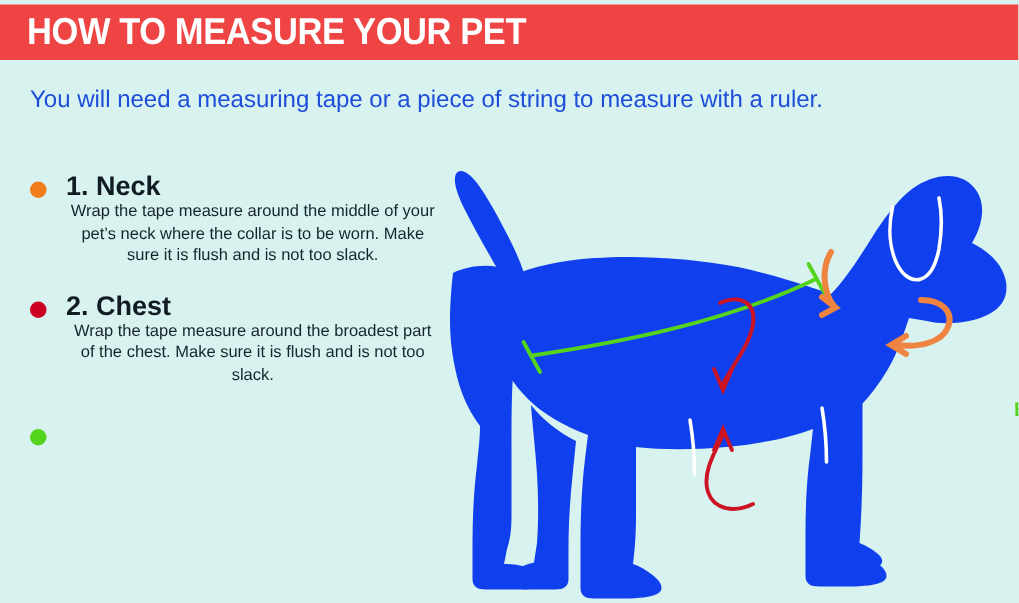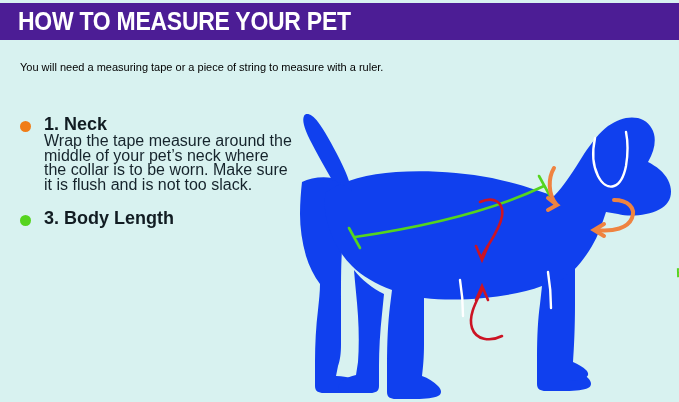--- a/index.html
+++ b/index.html
@@ -7,54 +7,54 @@
     width:679px;height:402px;overflow:hidden;
     background:#d8f2f0;
     font-family:"Liberation Sans", sans-serif;
     -webkit-font-smoothing:antialiased;
   }
   .page{position:relative;width:679px;height:402px;background:#d8f2f0;}
 
   
   .header{
     position:absolute;left:0;top:3px;width:679px;height:37px;
-    background:#4c1d95;
+    background:#ef4444;
     display:flex;align-items:center;
   }
   .header-title{
     color:#ffffff;
     font-size:25px;
     font-weight:bold;
     letter-spacing:-0.3px;
     transform:scaleX(0.92);
     transform-origin:left center;
     margin-left:18px;
     white-space:nowrap;
   }
 
   
   .intro{
     position:absolute;left:20px;top:58px;width:640px;
-    color:#000000;font-size:11px;line-height:18px;
+    color:#1d4ed8;font-size:16px;line-height:18px;
   }
   .intro div{white-space:nowrap;}
 
   
   .list{position:absolute;left:18px;top:117px;width:275px;}
   .item{position:relative;margin-bottom:19px;padding-left:26px;}
   .bullet{
     position:absolute;left:2px;top:4px;
     width:11px;height:11px;border-radius:50%;
   }
   .item-title{
     font-size:18px;font-weight:bold;color:#111c22;
     line-height:15px;margin-bottom:2px;
   }
   .item-body{
-    font-size:16px;color:#16242c;line-height:14.6px;
+    font-size:11px;color:#16242c;line-height:14.6px;text-align:center;
   }
 
   
   .illus{position:absolute;left:296px;top:104px;width:383px;height:298px;}
   .illus svg{display:block;width:383px;height:298px;}
 
   .lbl{
     position:absolute;font-weight:bold;white-space:nowrap;
     letter-spacing:0.2px;
   }
@@ -77,24 +77,28 @@
   </div>
 
   <div class="list">
 
     <div class="item">
       <span class="bullet" style="background:#f07d18"></span>
       <div class="item-title">1. Neck</div>
       <div class="item-body">Wrap the tape measure around the middle of your pet’s neck where the collar is to be worn. Make sure it is flush and is not too slack.</div>
     </div>
 
+    <div class="item" style="margin-bottom:24px">
+      <span class="bullet" style="background:#cc0022"></span>
+      <div class="item-title">2. Chest</div>
+      <div class="item-body">Wrap the tape measure around the broadest part of the chest. Make sure it is flush and is not too slack.</div>
+    </div>
 
     <div class="item">
       <span class="bullet" style="background:#55d41e"></span>
-      <div class="item-title">3. Body Length</div>
     </div>
 
   </div>
 
   <div class="illus">
     <svg viewBox="0 0 383 298" xmlns="http://www.w3.org/2000/svg">
 
       <g>
         <path fill="#1040ee" d="
           M 6,78

